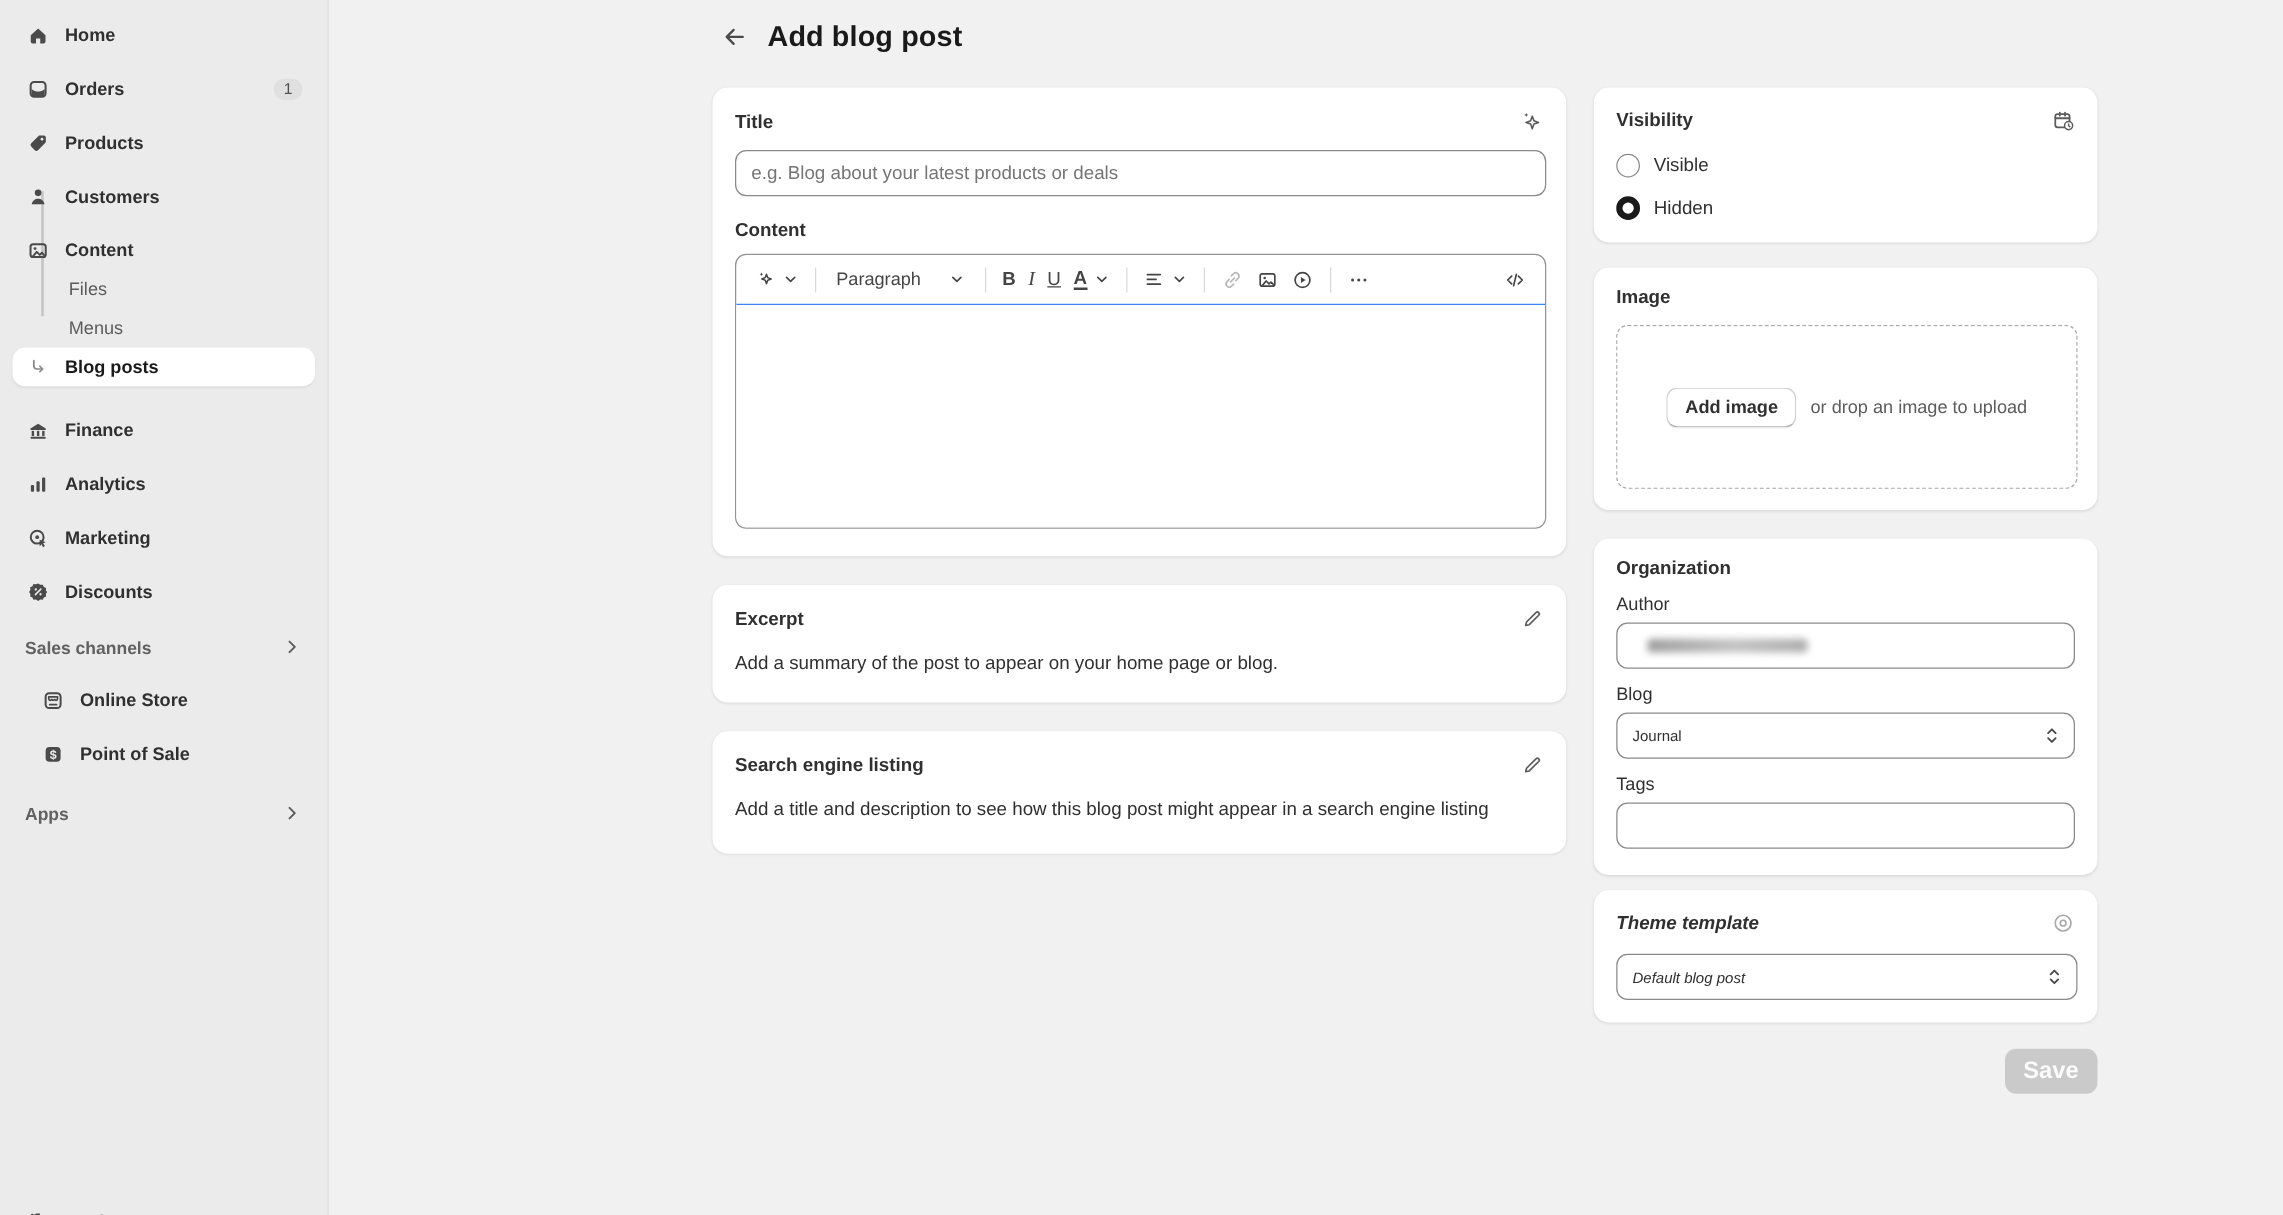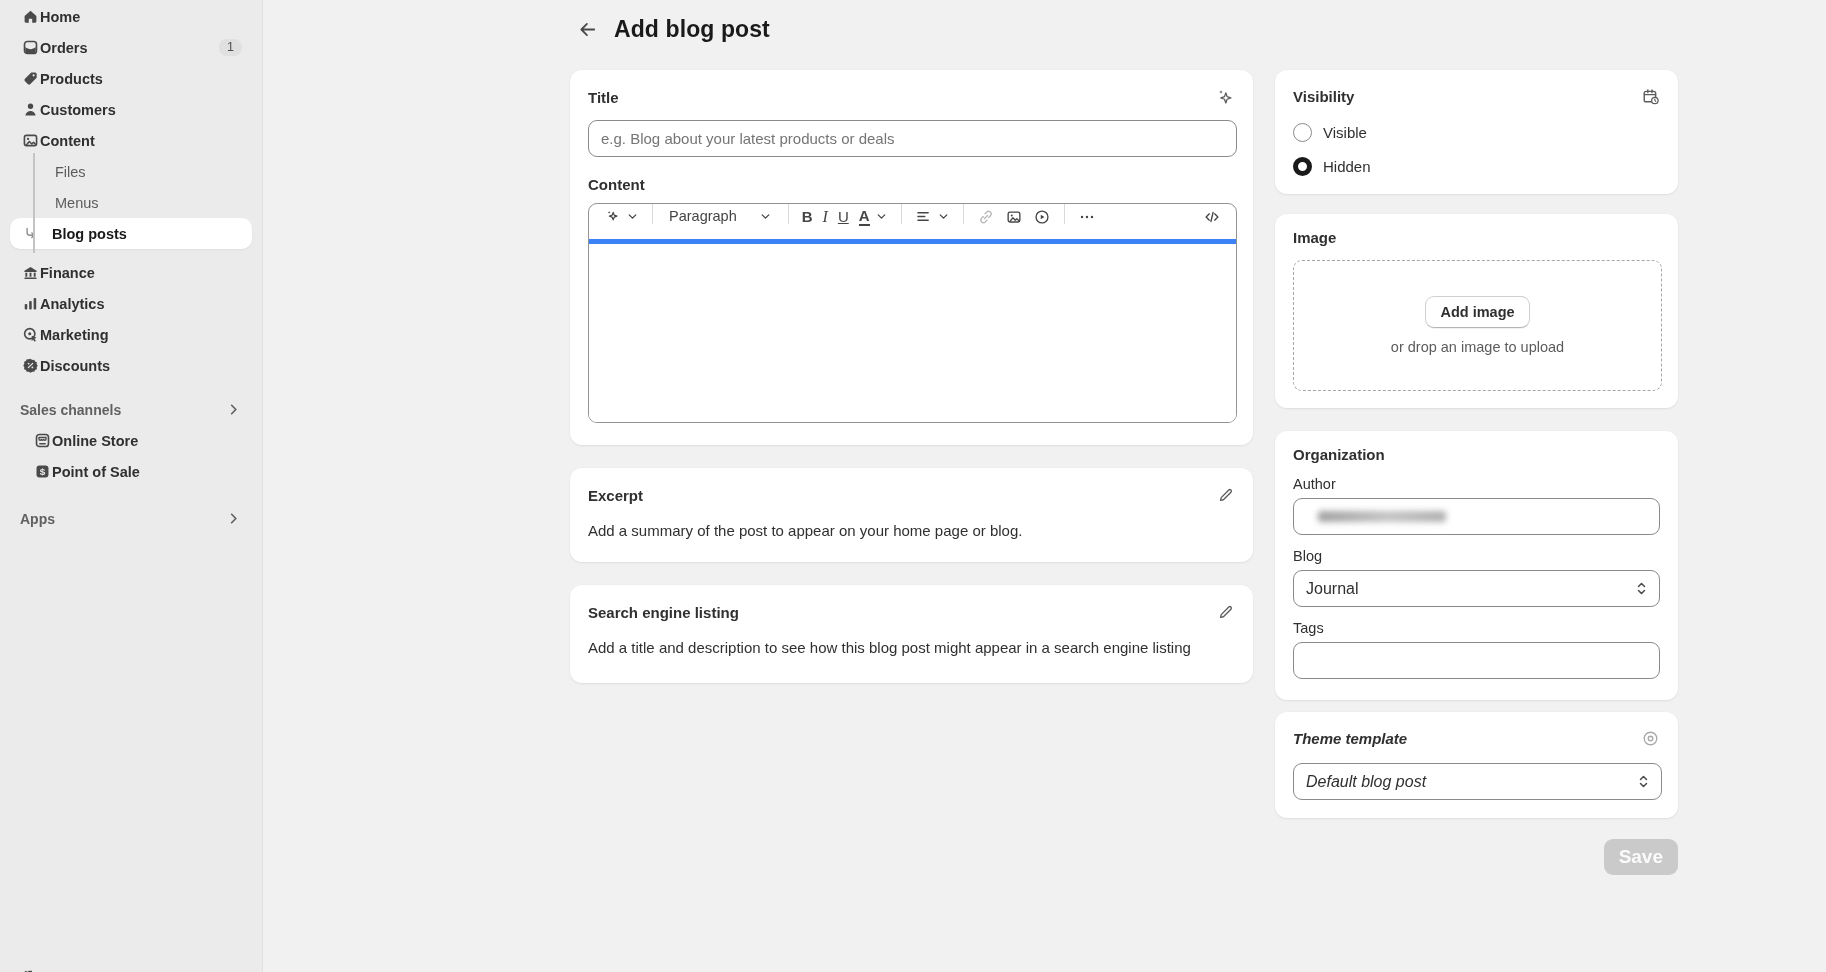--- a/index.html
+++ b/index.html
@@ -11,22 +11,22 @@
   }
 
   
   .sidebar {
     position:absolute; left:0; top:0; width:263px; height:972px;
     background:#ebebeb; border-right:1px solid #e0e0e0;
     padding:1px 10px 0 10px;
   }
   .nav-item {
     display:flex; align-items:center; height:31px; padding:0 10px;
-    border-radius:10px; font-size:14.5px; font-weight:600;
-    color:#303030; cursor:pointer; position:relative;
+    border-radius:10px; gap:12px; font-size:14.5px; font-weight:600;
+    color:#303030; cursor:pointer; position:relative;margin-top:12px;
   }
   .nav-icon { width:20px; height:20px; flex:none; display:flex; align-items:center; justify-content:center; color:#4a4a4a; }
   .nav-label { white-space:nowrap; }
   .nav-badge {
     margin-left:auto; background:#e0e0e0; border-radius:8px;
     font-size:12.5px; font-weight:500; color:#505050; padding:2.5px 8px; line-height:1;
   }
   .nav-sub {
     display:flex; align-items:center; height:31px; padding:0 10px 0 45px;
     border-radius:10px; font-size:14.5px; font-weight:500; color:#5c5c5c; cursor:pointer;
@@ -70,21 +70,21 @@
 
   
   .main-card { padding:15px 16px 22px 18px; margin-bottom:23px; }
   .text-field {
     width:100%; height:37px; border:1px solid #8a8a8a; border-radius:9px;
     padding:0 12px; font-size:15px; font-family:inherit; color:#303030; background:#fff; outline:none;
   }
   .text-field::placeholder { color:#757575; }
   .content-label { margin:19px 0 10px; }
   .editor { border:1px solid #939393; border-radius:9px; overflow:hidden; background:#fff; }
-  .editor-toolbar { height:40px; display:flex; align-items:flex-start; padding:0 10px; border-bottom:5px solid #3b82f6; }
+  .editor-toolbar { height:40px; display:flex; align-items:center; padding:0 10px; border-bottom:1px solid #3b82f6; }
   .tb-btn {
     display:flex; align-items:center; gap:5px; padding:4px 5px; border-radius:6px;
     color:#454545; font-size:15px; background:transparent; border:none; cursor:pointer; font-family:inherit;
   }
   .tb-paragraph { font-size:14.5px; padding:4px 8px; gap:22px; }
   .tb-b { font-weight:800; } .tb-i { font-style:italic; font-family:"Liberation Serif", serif; font-size:16px; } .tb-u { text-decoration:underline; }
   .tb-a { font-weight:600; }
   .tb-divider { width:1px; height:20px; background:#d9d9d9; margin:0 8px; flex:none; }
   .tb-disabled { color:#b9b9b9; }
   .tb-spacer { flex:1; }
@@ -100,41 +100,41 @@
   .visibility-card { padding:15px 16px 18px 18px; margin-bottom:20px; }
   .radio-row { display:flex; align-items:center; gap:11px; margin-top:15px; cursor:pointer; }
   .radio { width:19px; height:19px; border-radius:50%; background:#fff; flex:none; }
   .radio.unchecked { border:1.5px solid #8a8a8a; }
   .radio.checked { border:5.5px solid #1a1a1a; }
   .radio-label { font-size:15px; color:#303030; }
 
   .image-card { padding:15px 16px 17px 18px; margin-bottom:23px; }
   .dropzone {
     margin-top:14px; height:131px; border:1.5px dashed #a6a6a6; border-radius:9px;
-    display:flex; flex-direction:column; align-items:center; justify-content:center; gap:11px;
+    display:flex; flex-direction:row; align-items:center; justify-content:center; gap:11px;
   }
   .add-image-btn {
     background:#fff; border:1px solid #d0d0d0; border-bottom-color:#b5b5b5;
     box-shadow:0 1px 0 rgba(0,0,0,.05); border-radius:9px; padding:7px 14px;
     font-size:14.5px; font-weight:700; color:#303030; font-family:inherit; cursor:pointer;
   }
   .drop-hint { font-size:14.5px; color:#5c5c5c; }
 
   .org-card { padding:15px 18px 21px 18px; margin-bottom:12px; }
   .org-card .field-label { margin:13px 0 6px; }
   .author-field { position:relative; display:flex; align-items:center; }
   .blur-blob {
     margin-left:12px; width:128px; height:11px; border-radius:3px;
     background:linear-gradient(90deg,#8f8f8f,#b9b9b9 55%,#a0a0a0);
     filter:blur(3px); opacity:.85;
   }
   .select-field {
     height:37px; border:1px solid #8a8a8a; border-radius:9px; background:#fff;
     display:flex; align-items:center; justify-content:space-between;
-    padding:0 10px 0 12px; font-size:16px; color:#303030; cursor:pointer;
+    padding:0 10px 0 12px; font-size:12px; color:#303030; cursor:pointer;
   }
   .stepper { width:15px; height:17px; color:#4a4a4a; display:flex; }
 
   .theme-card { padding:15px 16px 18px 18px; margin-bottom:21px;font-style:italic; }
   .theme-card .select-field { margin-top:13px; }
   .eye-dim { color:#a8a8a8; }
 
   .save-row { display:flex; justify-content:flex-end; }
   .save-btn {
     background:#cacaca; color:rgba(255,255,255,.92); border:none; border-radius:9px;

